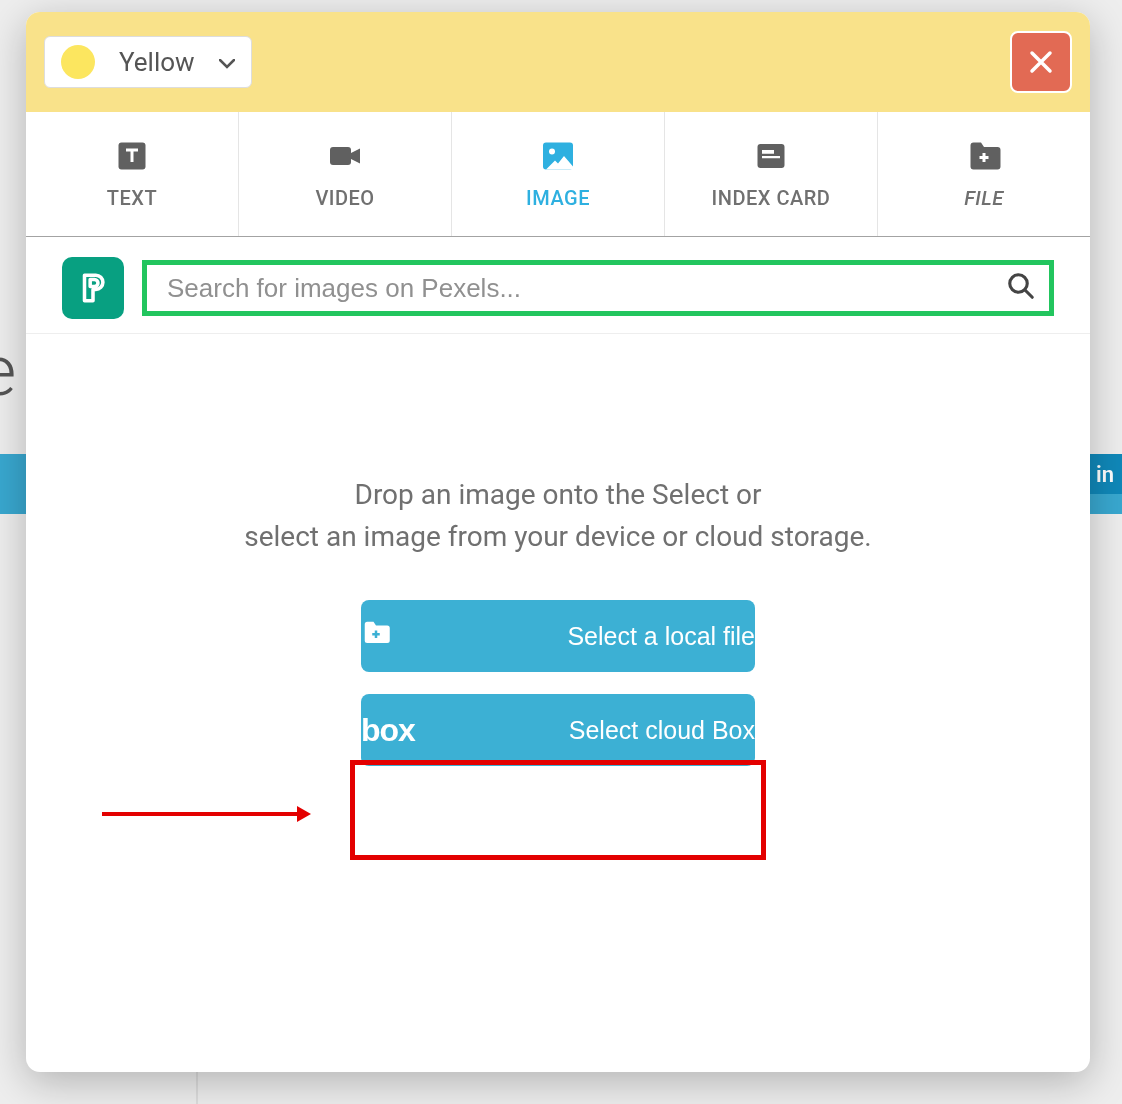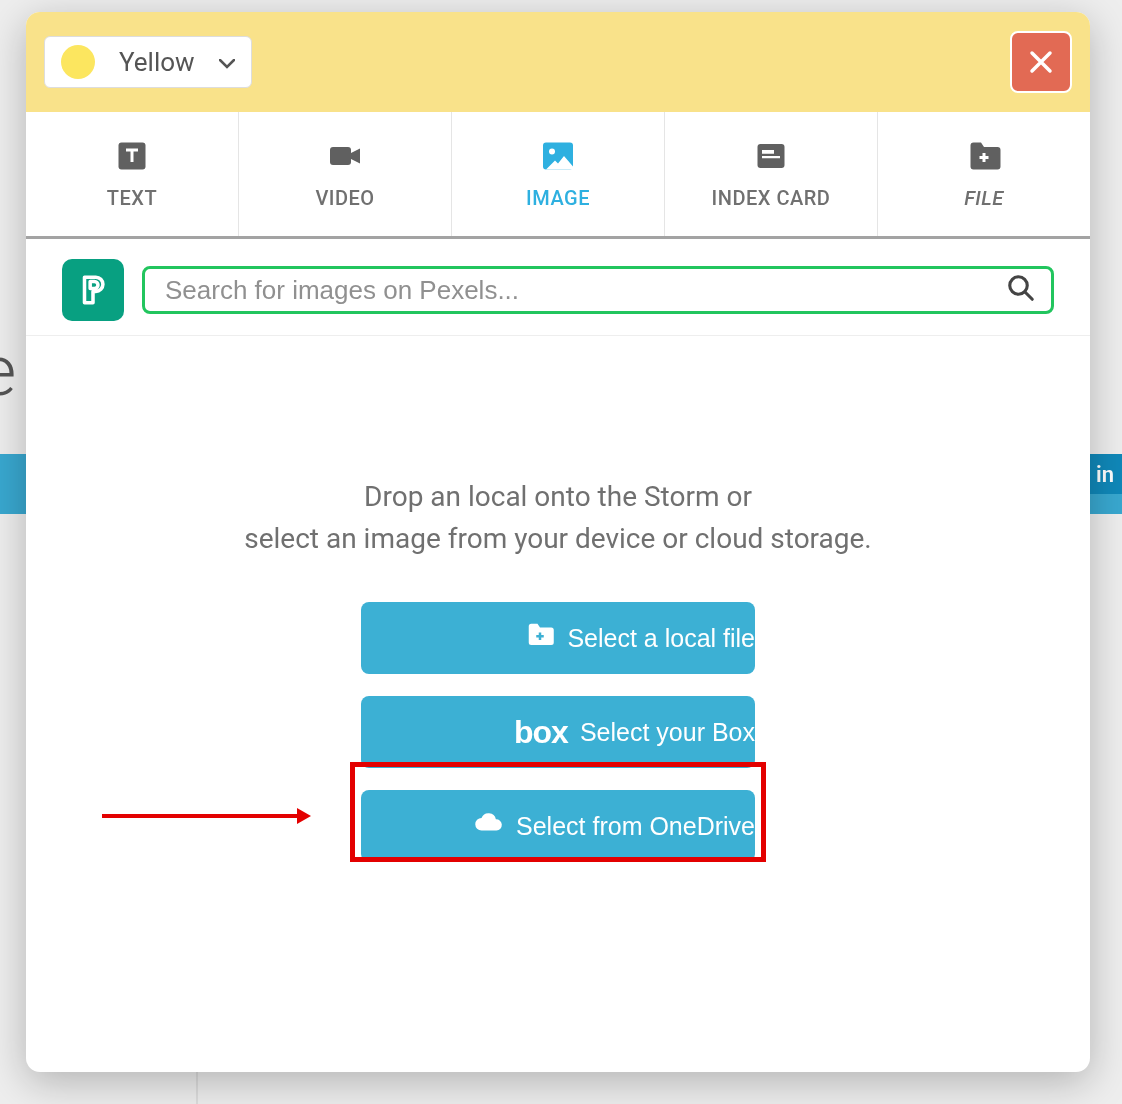--- a/index.html
+++ b/index.html
@@ -101,21 +101,21 @@
     color: #fff;
     font-size: 34px;
     display: flex;
     align-items: center;
     justify-content: center;
     cursor: pointer;
   }
 
   .tabs {
     display: flex;
-    border-bottom: 3px solid #a3a3a3;
+    border-bottom: 1px solid #a3a3a3;
   }
   .tab {
     flex: 1;
     height: 124px;
     display: flex;
     flex-direction: column;
     align-items: center;
     justify-content: center;
     gap: 12px;
     border-right: 1px solid #e5e5e5;
@@ -155,23 +155,23 @@
     display: flex;
     align-items: center;
     justify-content: center;
   }
   .search-wrap {
     flex: 1;
     position: relative;
   }
   .search-input {
     width: 100%;
-    height: 48px;
-    border: 3px solid #22c55e;
-    border-radius: 8px;
+    height: 56px;
+    border: 5px solid #22c55e;
+    border-radius: 0;
     padding: 0 60px 0 20px;
     font-size: 26px;
     color: #555;
     outline: none;
   }
   .search-input::placeholder { color: #909090; }
   .search-icon {
     position: absolute;
     right: 18px;
     top: 50%;
@@ -200,21 +200,21 @@
     width: 394px;
     height: 72px;
     background: #3cb0d4;
     color: #fff;
     border: none;
     border-radius: 8px;
     font-size: 25px;
     font-weight: 500;
     display: flex;
     align-items: center;
-    justify-content: flex-end;
+    justify-content: space-between;
     gap: 12px;
     cursor: pointer;
   }
   .action-btn svg { fill: #fff; }
   .box-highlight {
     position: absolute;
     width: 416px;
     height: 100px;
     border: 5px solid #e30000;
     left: 50%;
@@ -325,48 +325,40 @@
         <svg width="30" height="30" viewBox="0 0 24 24">
             <circle cx="10" cy="10" r="7" fill="none" stroke="#444" stroke-width="2.5"></circle>
             <path d="M15 15l6 6" stroke="#444" stroke-width="2.5" stroke-linecap="round"></path>
           </svg>
       </span>
     </div>
   </div>
 
   <div class="content">
     <div class="instruction">
-      <div>Drop an local onto the Storm or</div>
+      <div>Drop an image onto the Select or</div>
       <div>select an image from your device or cloud storage.</div>
     </div>
 
     <div class="btn-stack">
       <button class="action-btn">
         <span>
           <svg width="30" height="30" viewBox="0 0 24 24">
               <path d="M3 5a2 2 0 012-2h5l2 3h9a2 2 0 012 2v10a2 2 0 01-2 2H5a2 2 0 01-2-2V5z"></path>
               <path d="M12 10v6M9 13h6" stroke="#3cb0d4" stroke-width="2"></path>
             </svg>
         </span>
         <span>Select a local file</span>
       </button>
 
       <button class="action-btn">
         <span class="box-logo-text">box</span>
-        <span>Select your Box</span>
+        <span>Select cloud Box</span>
       </button>
 
-      <button class="action-btn">
-        <span>
-          <svg width="30" height="30" viewBox="0 0 24 24">
-              <path d="M6 18a5 5 0 010-10 6 6 0 0111.5 1A4.5 4.5 0 0118 18H6z"></path>
-            </svg>
-        </span>
-        <span>Select from OneDrive</span>
-      </button>
     </div>
 
     <div class="box-highlight"></div>
     <svg class="arrow" width="210" height="20" viewBox="0 0 210 20">
       <line x1="0" y1="10" x2="195" y2="10" stroke="#e30000" stroke-width="4"></line>
       <path d="M195 2l14 8-14 8z" fill="#e30000"></path>
     </svg>
   </div>
 
 </div>

